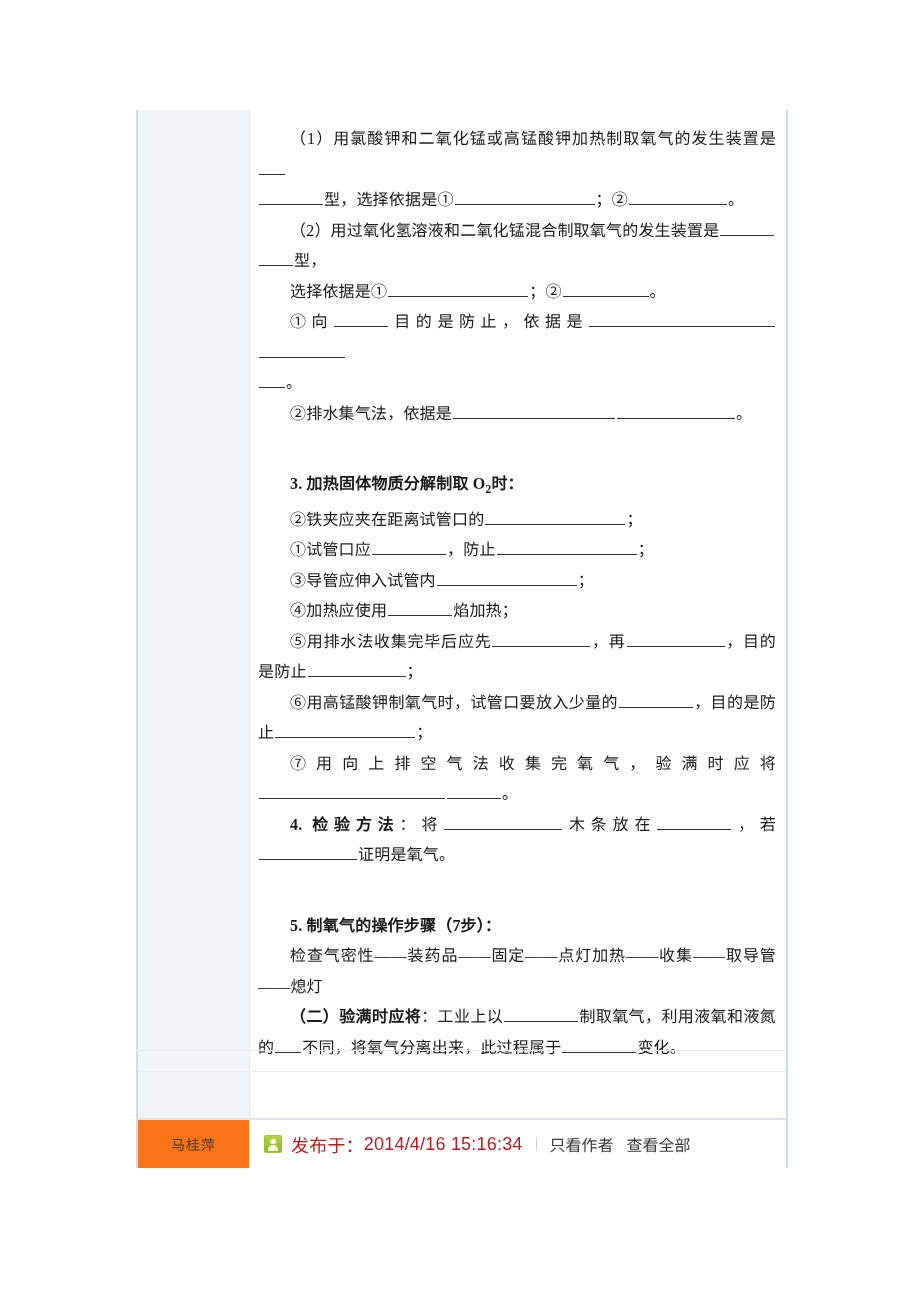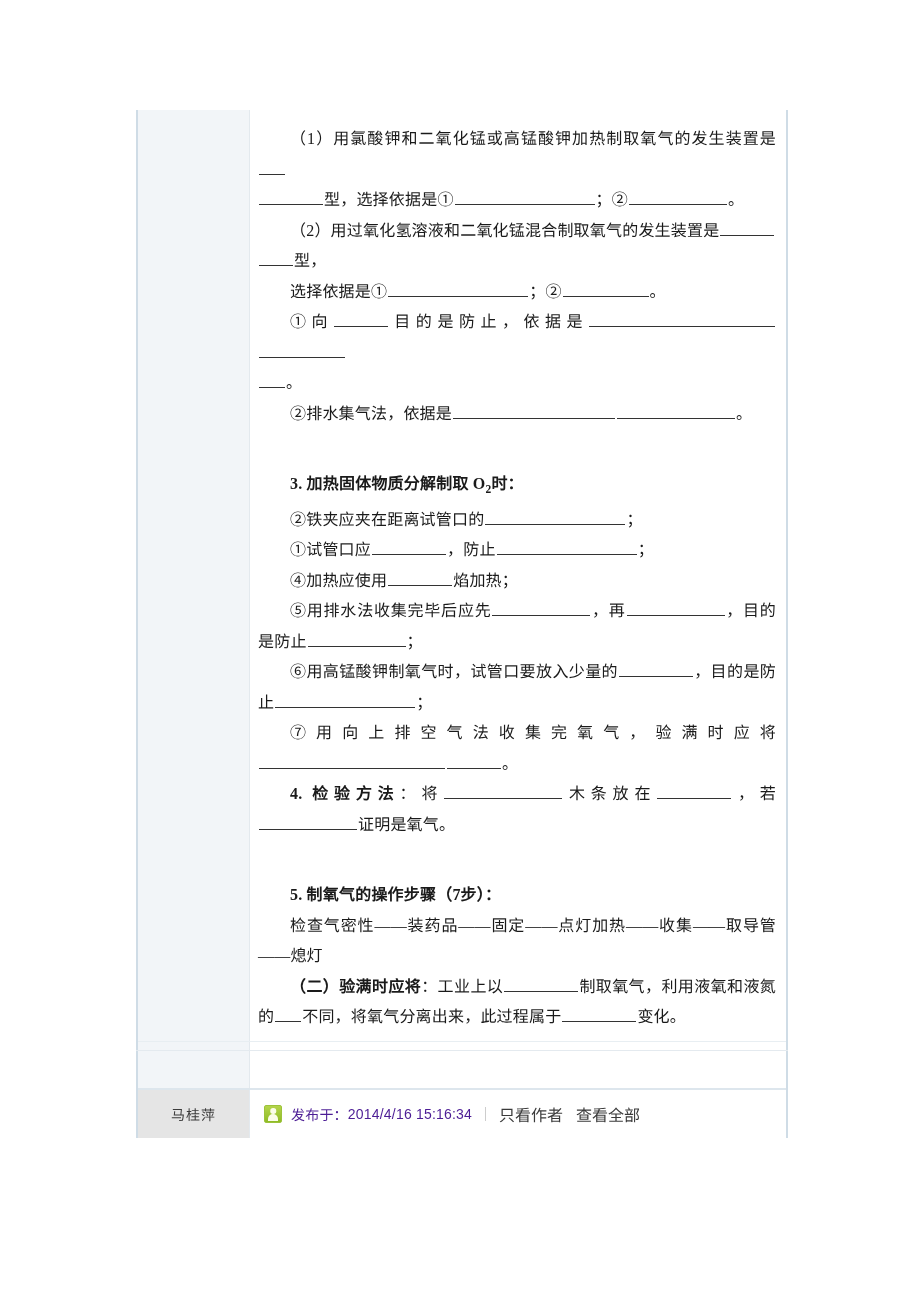--- a/index.html
+++ b/index.html
@@ -127,21 +127,21 @@
   .post-footer {
     display: flex;
     align-items: stretch;
     border-top: 2px solid #dde6ed;
     height: 48px;
     background: #ffffff;
   }
   .footer-author {
     width: 112px;
     flex: 0 0 112px;
-    background: #e5e5e5;
+    background: #f97316;
     border-right: 1px solid #e3e9ee;
     box-sizing: border-box;
     display: flex;
     align-items: center;
     justify-content: center;
     font-size: 14px;
     color: #3b3b3b;
     letter-spacing: 1px;
   }
   .footer-meta {
@@ -180,24 +180,24 @@
     position: absolute;
     left: 50%;
     bottom: 1px;
     transform: translateX(-50%);
     width: 10px;
     height: 6.5px;
     border-radius: 5px 5px 0 0;
     background: #fbfde9;
   }
   .post-time {
-    color: #4c1d95;
+    color: #b91c1c;
     letter-spacing: 0.2px;
     white-space: nowrap;
-    font-size: 14px;
+    font-size: 18px;
   }
   .meta-sep {
     display: inline-block;
     width: 1px;
     height: 14px;
     background: #cdcdcd;
     margin: 0 13px;
   }
   .meta-link {
     color: #3a3a3a;
@@ -245,20 +245,21 @@
         <p class="para noindent"><span class="blank b3"></span><span>。</span></p>
 
         <p class="para indent"><span>②排水集气法，依据是</span><span class="blank b16"></span><span class="blank b12"></span><span>。</span></p>
 
         <p class="para indent bold"><span>3. 加热固体物质分解制取 O</span><sub>2</sub><span>时：</span></p>
 
         <p class="para indent"><span>②铁夹应夹在距离试管口的</span><span class="blank b14"></span><span>；</span></p>
 
         <p class="para indent"><span>①试管口应</span><span class="blank b8"></span><span>，防止</span><span class="blank b14"></span><span>；</span></p>
 
+        <p class="para indent"><span>③导管应伸入试管内</span><span class="blank b14"></span><span>；</span></p>
 
         <p class="para indent"><span>④加热应使用</span><span class="blank b7"></span><span>焰加热；</span></p>
 
         <p class="para indent"><span>⑤用排水法收集完毕后应先</span><span class="blank b10"></span><span>，再</span><span class="blank b10"></span><span>，目的是防止</span><span class="blank b10"></span><span>；</span></p>
 
         <p class="para indent"><span>⑥用高锰酸钾制氧气时，试管口要放入少量的</span><span class="blank b8"></span><span>，目的是防止</span><span class="blank b14"></span><span>；</span></p>
 
         <p class="para indent"><span>⑦用向上排空气法收集完氧气，验满时应将</span><span class="blank b18"></span><span class="blank b6"></span><span>。</span></p>
 
         <p class="para indent"><span class="bold">4. 检验方法</span><span>：将</span><span class="blank b12"></span><span>木条放在</span><span class="blank b8"></span><span>，若</span><span class="blank b10"></span><span>证明是氧气。</span></p>

